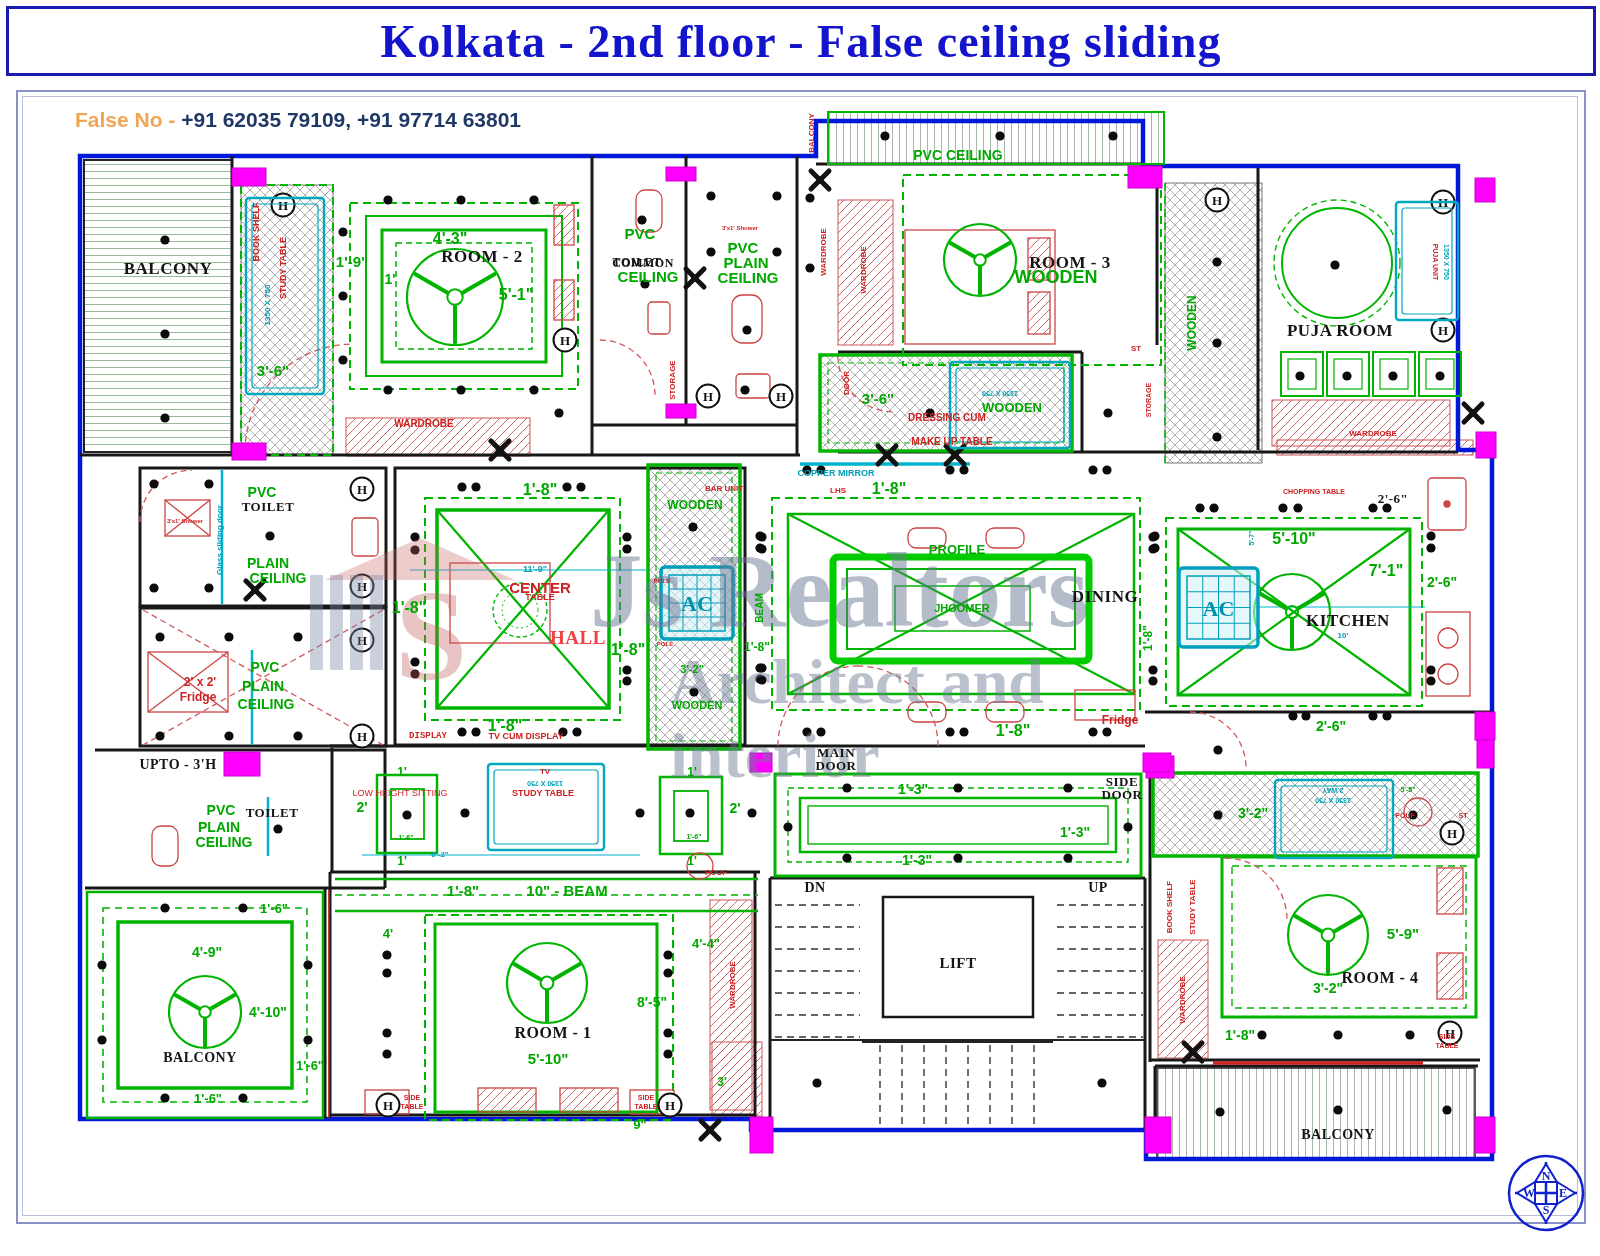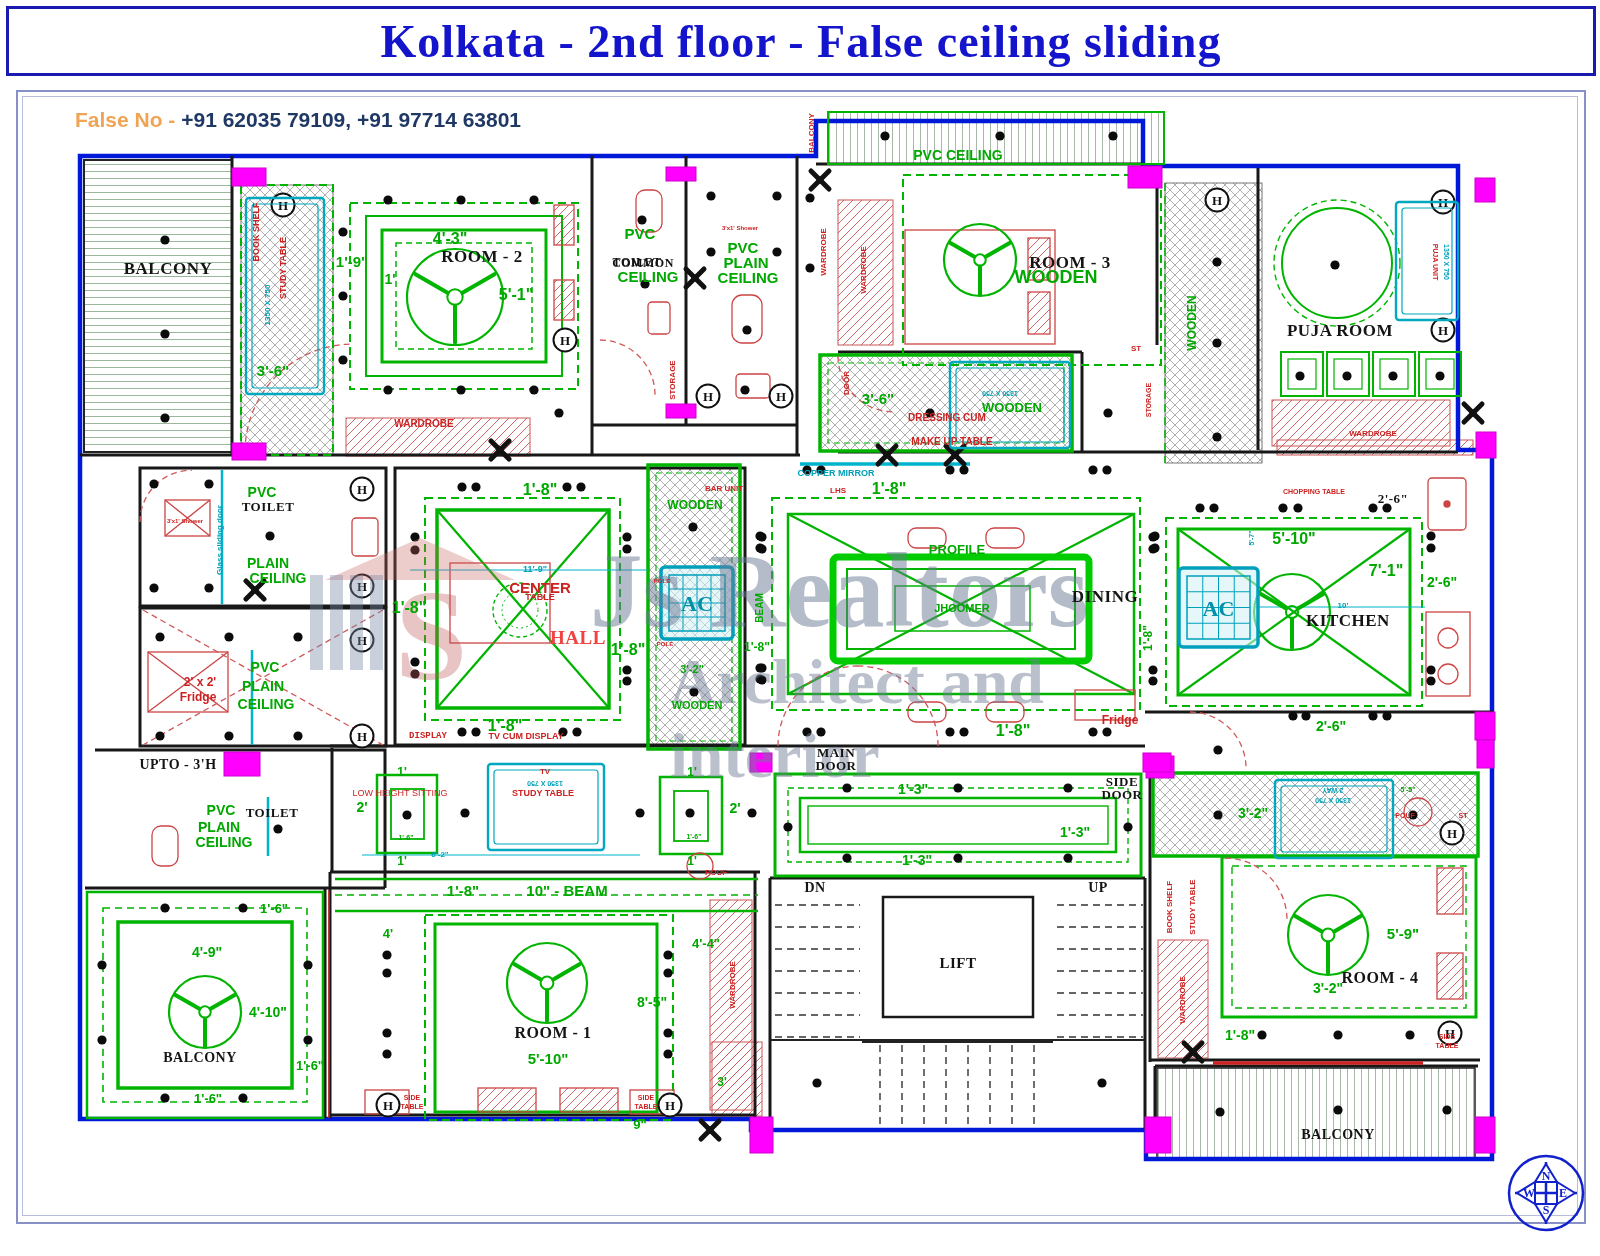--- a/index.html
+++ b/index.html
@@ -628,21 +628,21 @@
     <span class="lbl f" style="left: 836px; top: 752px; font-size: 13px; color: rgb(20, 20, 20); font-weight: bold;">MAIN</span>
     <span class="lbl f" style="left: 836px; top: 765px; font-size: 13px; color: rgb(20, 20, 20); font-weight: bold;">DOOR</span>
     <span class="lbl f" style="left: 1122px; top: 781px; font-size: 13px; color: rgb(20, 20, 20); font-weight: bold;">SIDE</span>
     <span class="lbl f" style="left: 1122px; top: 794px; font-size: 13px; color: rgb(20, 20, 20); font-weight: bold;">DOOR</span>
     <span class="lbl" style="left: 1314px; top: 491px; font-size: 7px; color: rgb(204, 34, 34); font-weight: 600;">CHOPPING TABLE</span>
     <span class="lbl f" style="left: 1393px; top: 498px; font-size: 13px; color: rgb(20, 20, 20); font-weight: bold;">2'-6"</span>
     <span class="lbl" style="left: 1294px; top: 539px; font-size: 16px; color: rgb(0, 168, 0); font-weight: 600;">5'-10"</span>
     <span class="lbl" style="left: 1386px; top: 571px; font-size: 16px; color: rgb(0, 168, 0); font-weight: 600;">7'-1"</span>
     <span class="lbl" style="left: 1442px; top: 582px; font-size: 14px; color: rgb(0, 168, 0); font-weight: 600;">2'-6"</span>
     <span class="lbl f" style="left: 1348px; top: 620px; font-size: 17px; color: rgb(20, 20, 20); font-weight: bold;">KITCHEN</span>
-    <span class="lbl" style="left: 1343px; top: 606px; font-size: 8px; color: rgb(0, 160, 184); font-weight: 600;">10'</span>
+    <span class="lbl" style="left: 1343px; top: 636px; font-size: 8px; color: rgb(0, 160, 184); font-weight: 600;">10'</span>
     <span class="lbl" style="left: 1251px; top: 538px; font-size: 7px; color: rgb(0, 160, 184); font-weight: 600; transform: translate(-50%, -50%) rotate(-90deg);">5'-7"</span>
     <span class="lbl" style="left: 1331px; top: 726px; font-size: 14px; color: rgb(0, 168, 0); font-weight: 600;">2'-6"</span>
     <span class="lbl" style="left: 913px; top: 789px; font-size: 14px; color: rgb(0, 168, 0); font-weight: 600;">1'-3"</span>
     <span class="lbl" style="left: 1075px; top: 832px; font-size: 14px; color: rgb(0, 168, 0); font-weight: 600;">1'-3"</span>
     <span class="lbl" style="left: 917px; top: 860px; font-size: 14px; color: rgb(0, 168, 0); font-weight: 600;">1'-3"</span>
     <span class="lbl f" style="left: 815px; top: 888px; font-size: 14px; color: rgb(20, 20, 20); font-weight: bold;">DN</span>
     <span class="lbl f" style="left: 1098px; top: 888px; font-size: 14px; color: rgb(20, 20, 20); font-weight: bold;">UP</span>
     <span class="lbl f" style="left: 958px; top: 963px; font-size: 15px; color: rgb(20, 20, 20); font-weight: bold;">LIFT</span>
     <span class="lbl" style="left: 400px; top: 793px; font-size: 9px; color: rgb(204, 34, 34); font-weight: 400;">LOW HEIGHT SITTING</span>
     <span class="lbl" style="left: 362px; top: 807px; font-size: 14px; color: rgb(0, 168, 0); font-weight: 600;">2'</span>

